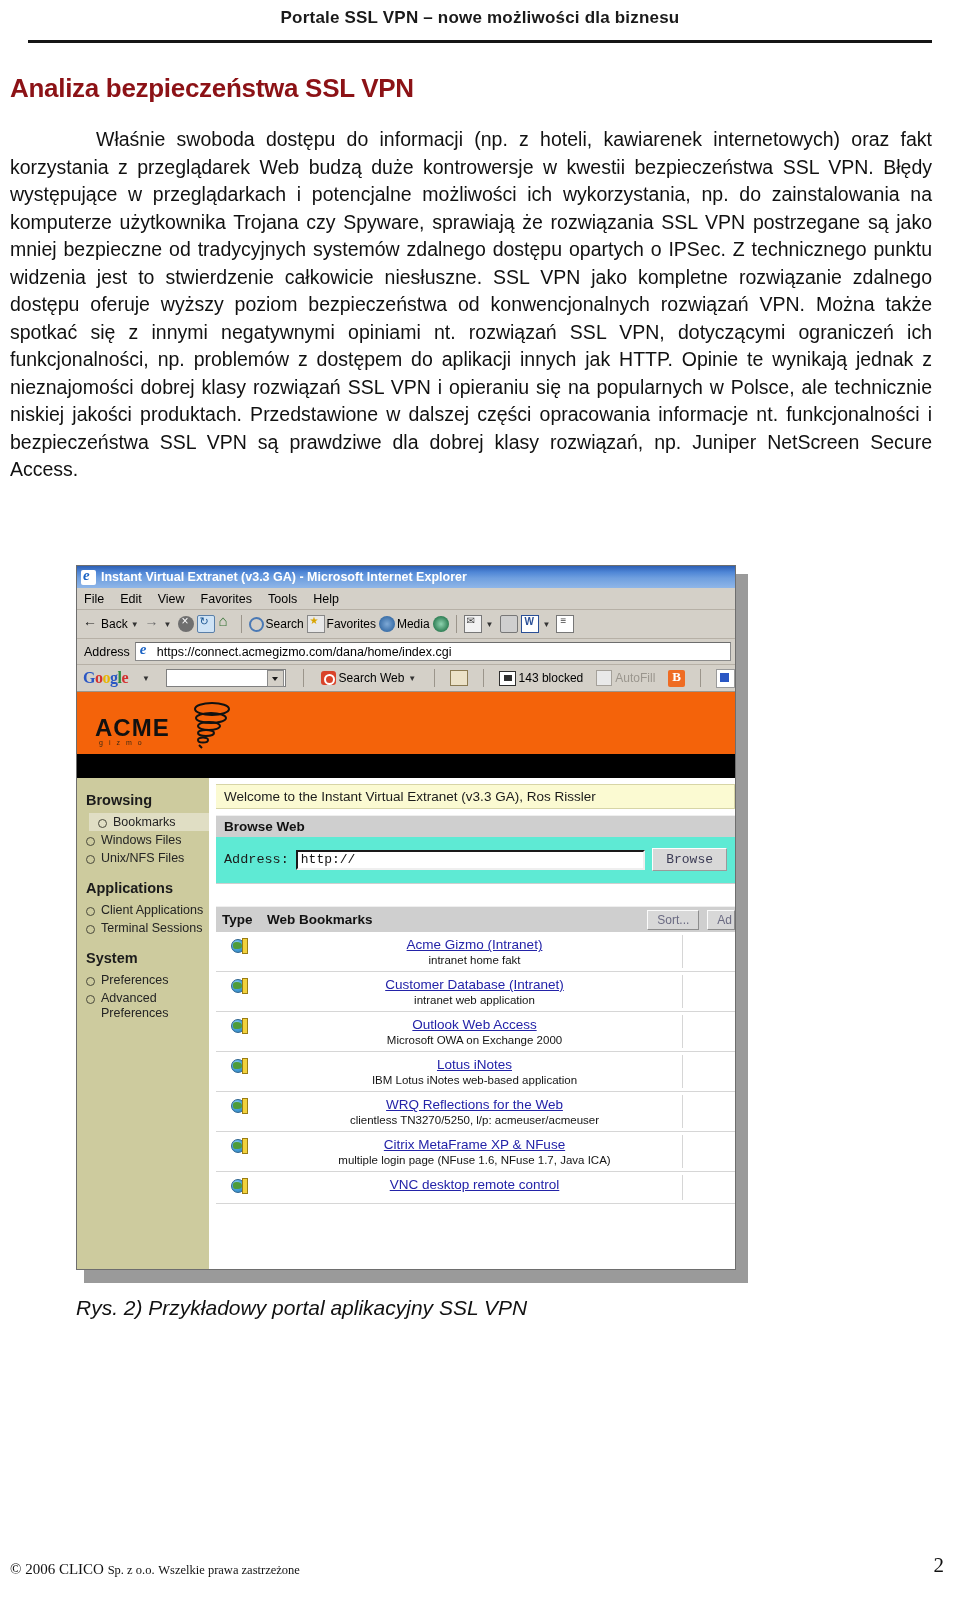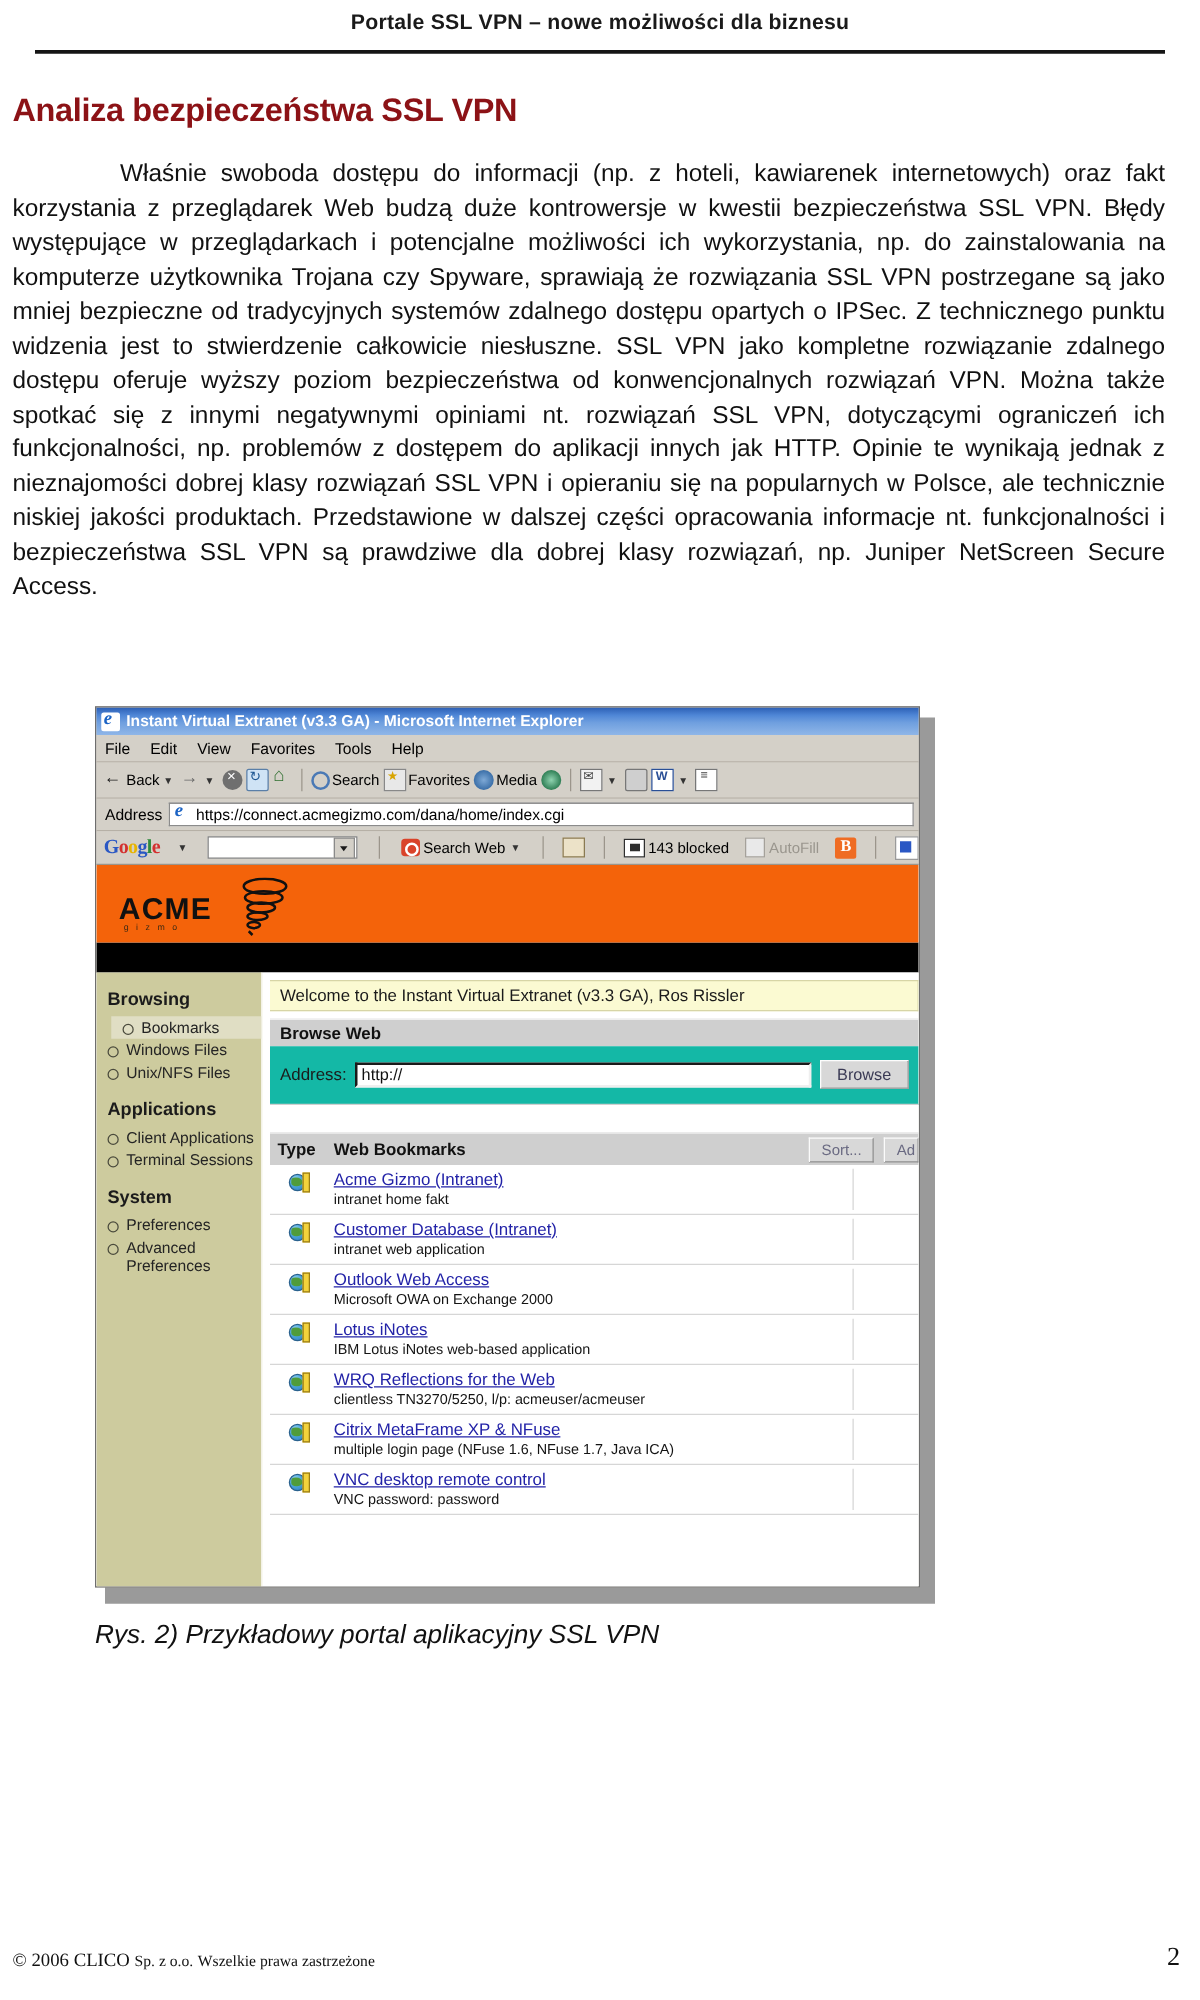--- a/index.html
+++ b/index.html
@@ -308,25 +308,26 @@
   .browse-head {
     background: #cfcfcf;
     margin: 6px 0 0 6px;
     padding: 3px 8px;
     font-size: 13.5px;
     font-weight: bold;
     color: #111;
     border-top: 1px solid #efefef;
   }
   .browse-row {
-    background: #14b8a6;
+    background: #5eead4;
     margin-left: 6px;
     padding: 11px 8px 12px 8px;
     display: flex; align-items: center; gap: 7px;
     border-bottom: 1px solid #cfcfcf;
+    font-family: Liberation Mono, monospace;
   }
   .browse-label { font-size: 13.5px; color: #1b1b1b; white-space: nowrap; }
   .browse-input {
     flex: 1; height: 20px; background: #fff;
     border: 2px inset #9a9a9a;
     border-top-color:#6f6f6f; border-left-color:#6f6f6f;
     border-right-color:#efefef; border-bottom-color:#efefef;
     font-size: 13px; color: #111;
     display: flex; align-items: center; padding-left: 3px;
     box-sizing: border-box;
@@ -385,21 +386,21 @@
     box-sizing: border-box;
   }
   .globe .land {
     position: absolute; left: 2px; top: 4px; width: 9px; height: 7px;
     background: #4f9c3a; border-radius: 40% 60% 50% 45%;
   }
   .globe .flag {
     position: absolute; right: 0; top: 0; width: 6px; height: 16px;
     background: #f2d23c; border: 1px solid #9a7d14; box-sizing: border-box;
   }
-  .bm-text-cell { flex: 1; padding-left: 5px; }
+  .bm-text-cell { flex: 1; padding-left: 5px; text-align: center; }
   .bm-link {
     font-size: 13.5px; color: #2323a8;
     text-decoration: underline; display: inline-block;
     line-height: 17px;
   }
   .bm-desc {
     font-size: 11.5px; color: #141414; line-height: 15px;
     font-family: "Liberation Sans", sans-serif;
   }
   .bm-right-col {
@@ -702,21 +703,20 @@
             <div class="bm-row">
               <span class="bm-ico-cell">
                 <span class="globe">
                     <span class="ball"></span>
                     <span class="land"></span>
                     <span class="flag"></span>
                   </span>
               </span>
               <span class="bm-text-cell">
                 <span class="bm-link">VNC desktop remote control</span>
-                <div class="bm-desc">VNC password: password</div>
               </span>
               <span class="bm-right-col"></span>
             </div>
           </div>
         </div>
       </div>
     </div>
 
   </div>
 </div>

